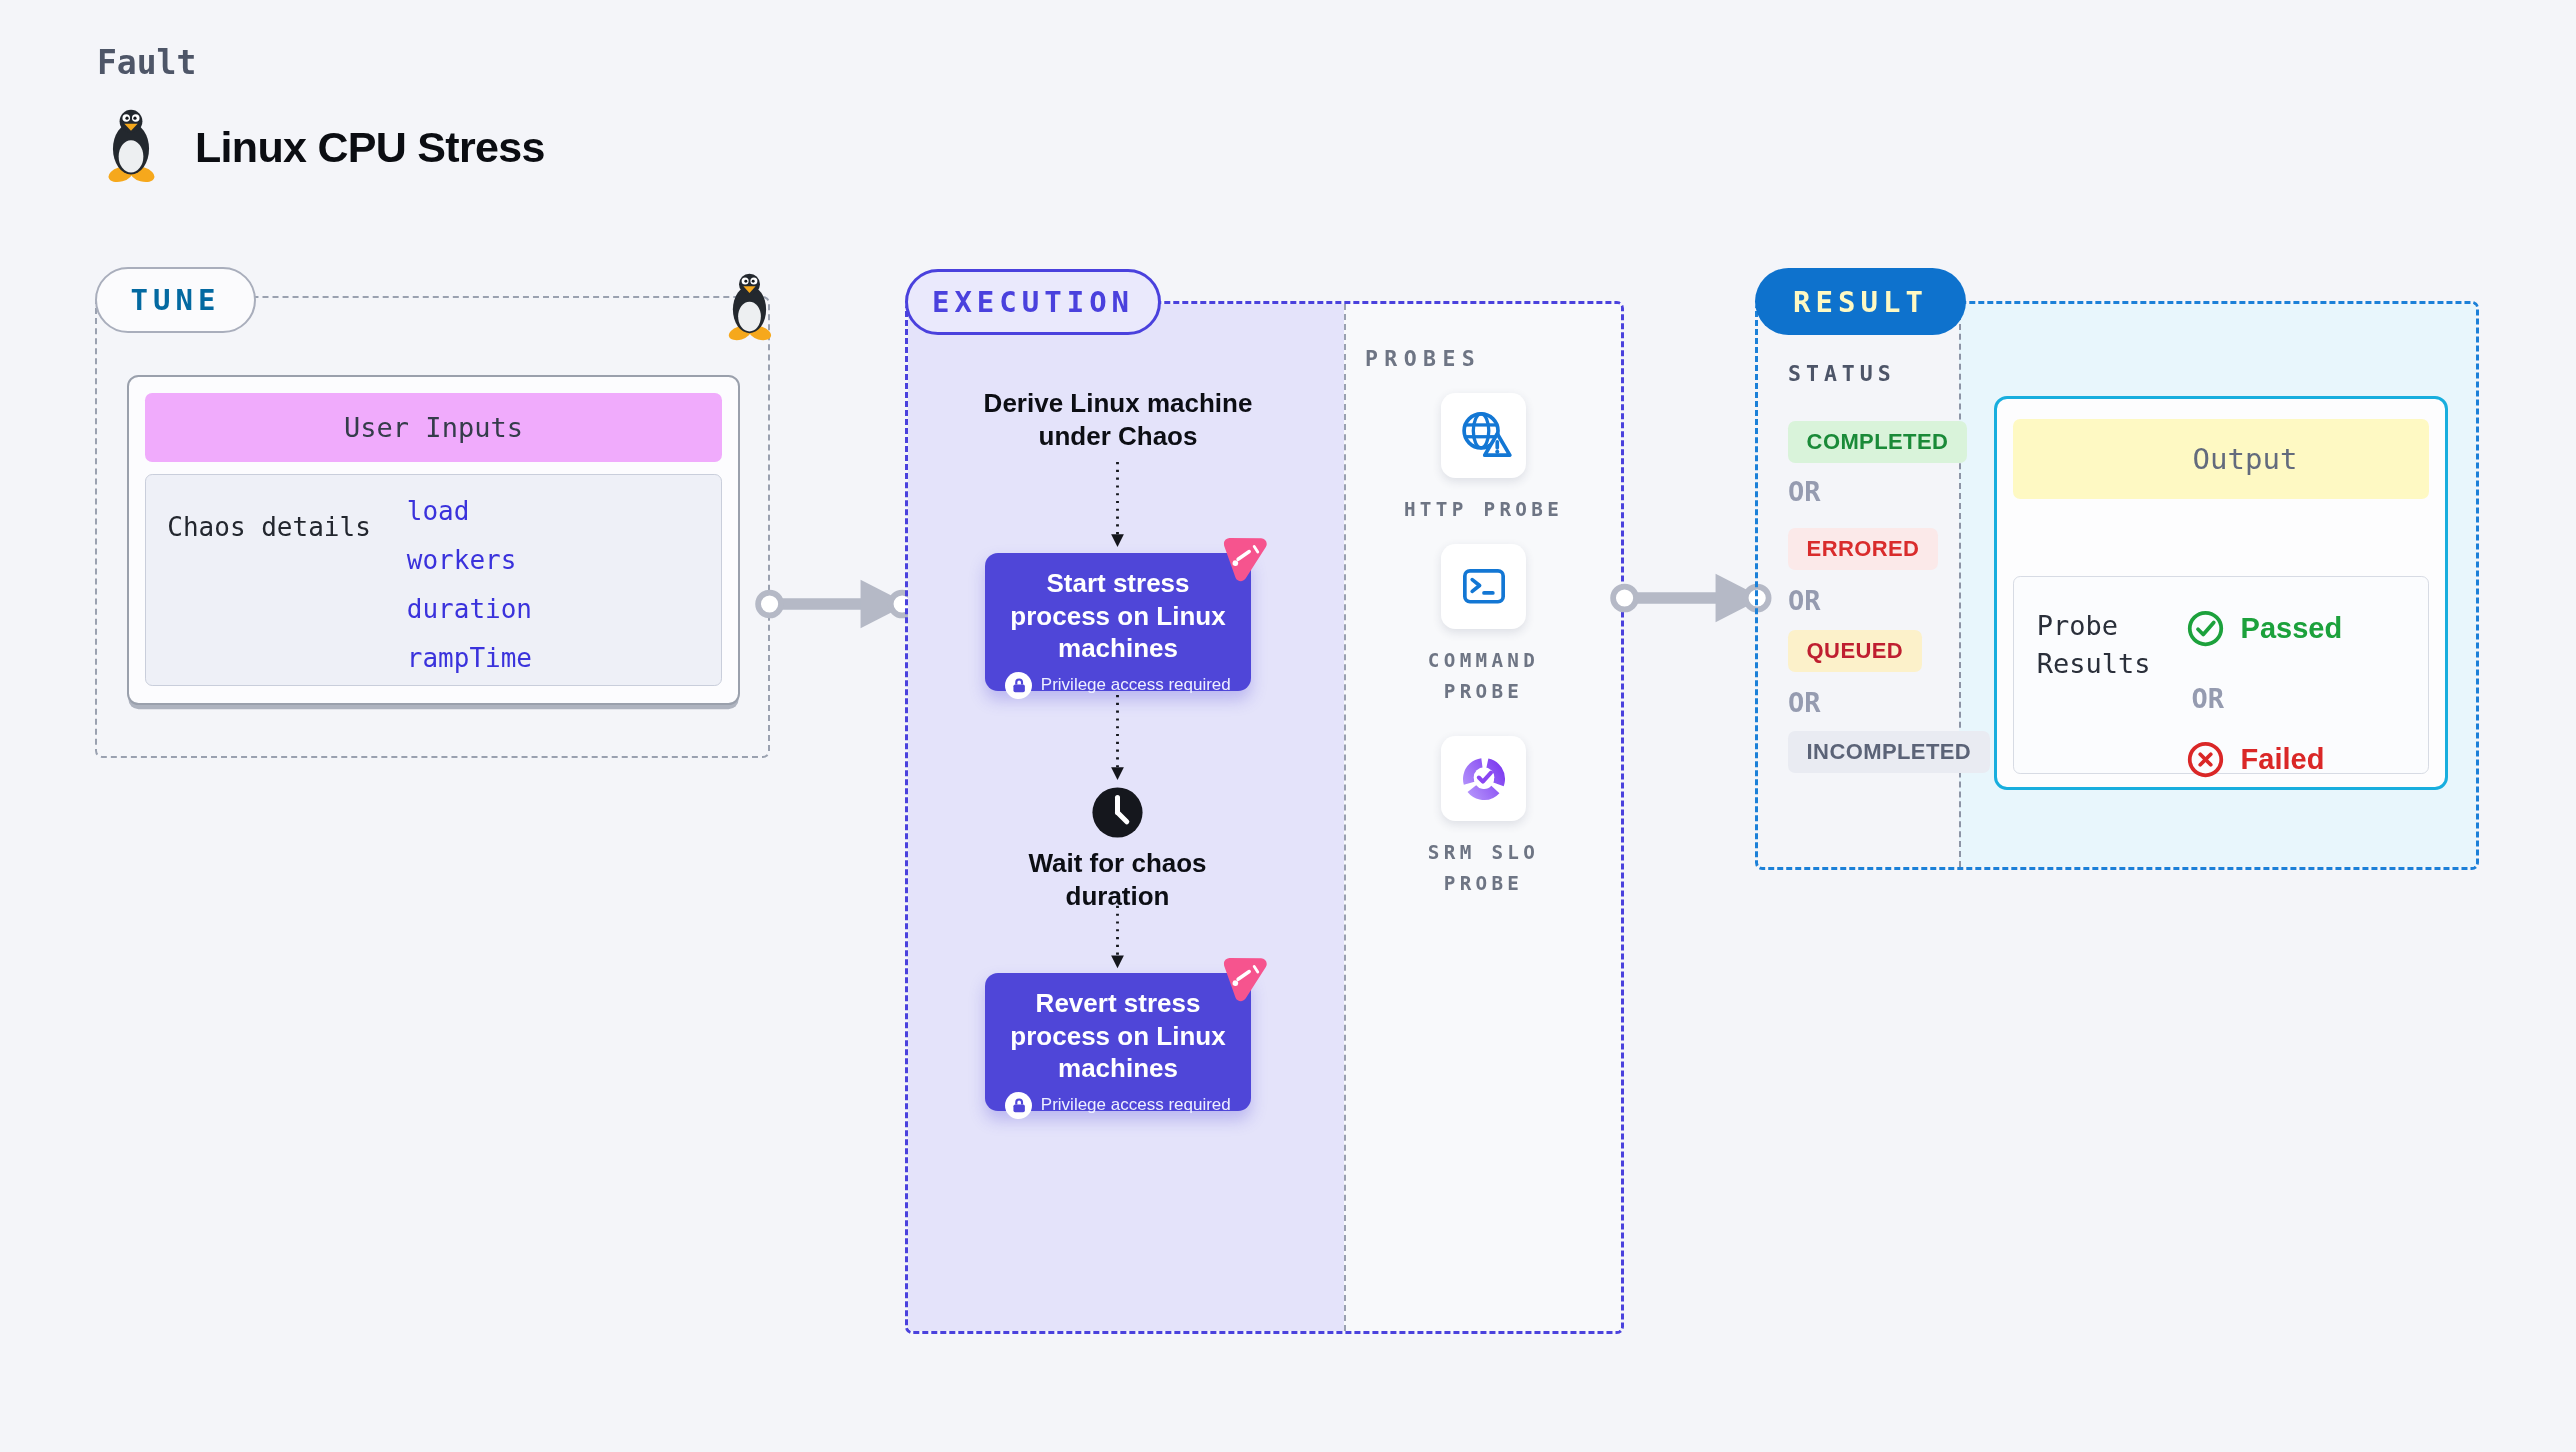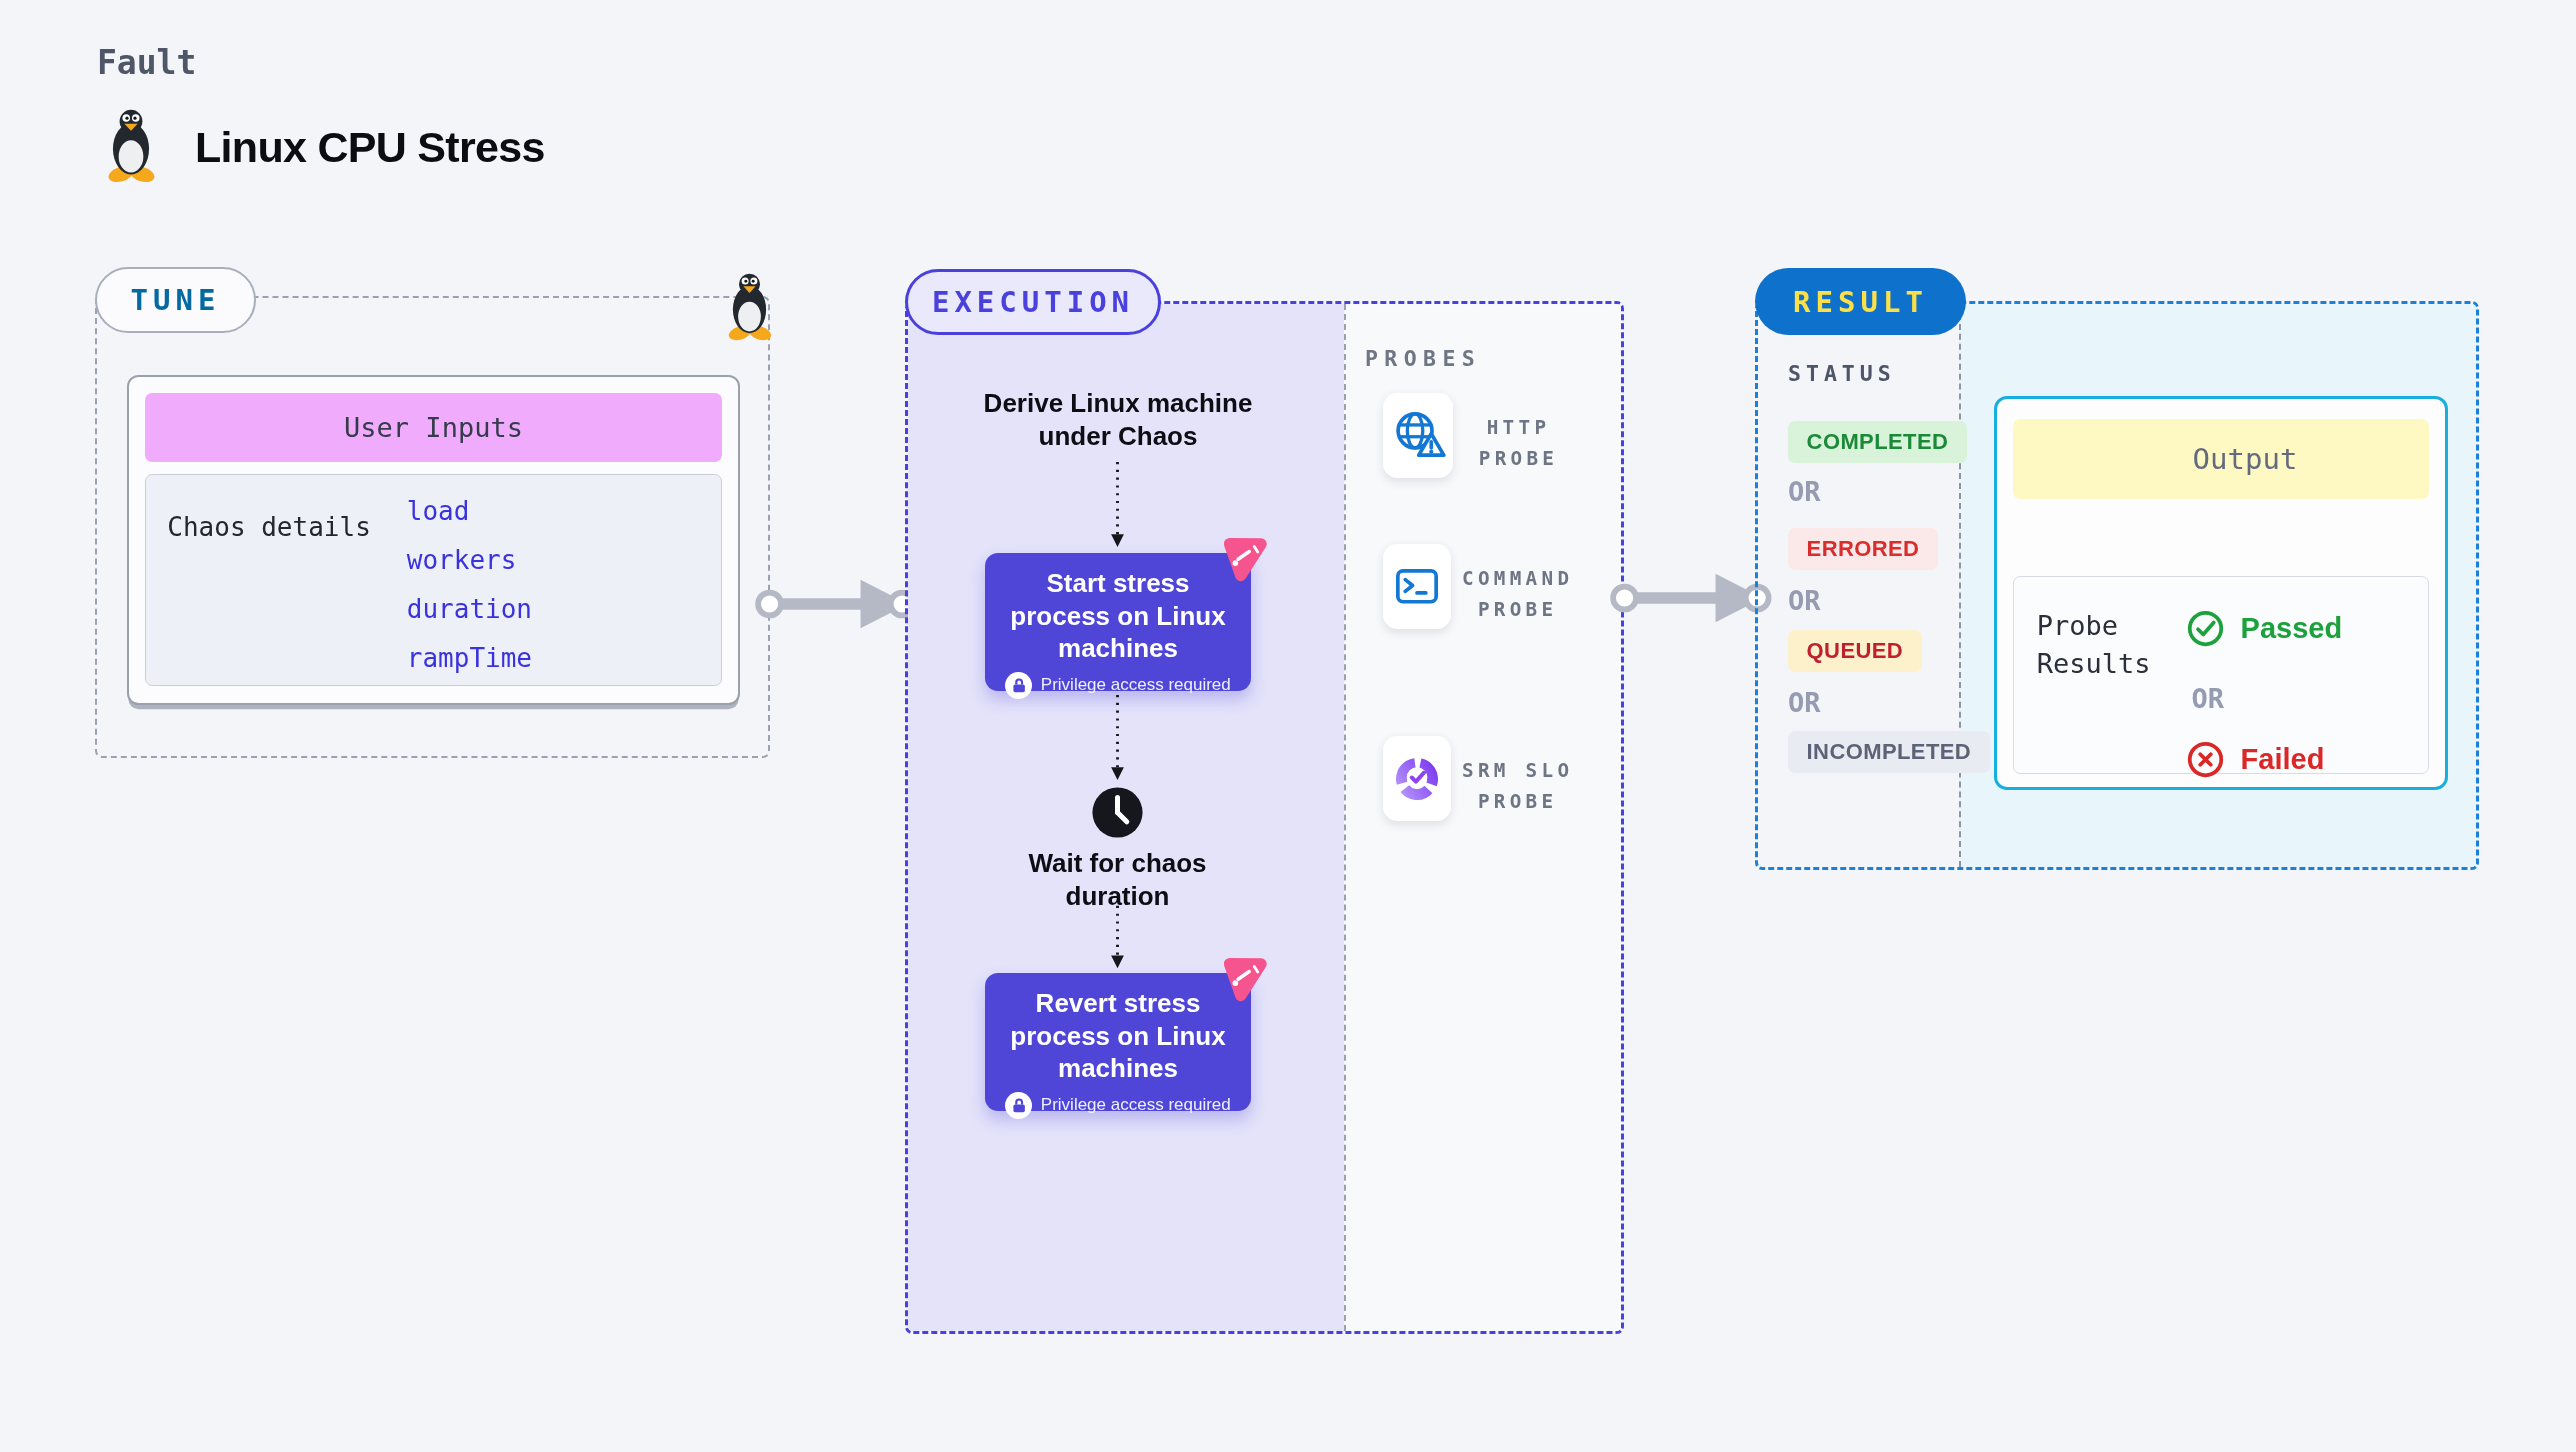--- a/index.html
+++ b/index.html
@@ -17,21 +17,21 @@
   .tune-frame{border:2.9px dashed #9aa1b0;}
   .exec-frame{border:3.6px dashed #4a41dd;}
   .result-frame{border:3.6px dashed #1b80d8;}
 
   
   .pill{display:flex;align-items:center;justify-content:center;box-sizing:border-box;
         border-radius:43px;font-weight:700;letter-spacing:5px;z-index:5;
         font-family:"DejaVu Sans Mono","Liberation Mono",monospace;}
   .tune-pill{background:#fbfbfd;border:2.9px solid #a9aebc;color:#0369a1;font-size:29px;}
   .exec-pill{background:#eae9fc;border:3.6px solid #4a41dd;color:#4a41dd;font-size:29px;}
-  .result-pill{background:#0e72cd;color:#fde047;font-size:29px;}
+  .result-pill{background:#0e72cd;color:#fef9c3;font-size:29px;}
 
   
   .ui-card{background:#fcfcfe;border:2.1px solid #9aa0ac;border-radius:11.5px;
            box-shadow:0 5.7px 0 -1.4px #aeb3bf;box-sizing:border-box;}
   .ui-header{background:#f0abfc;border-radius:7.2px;display:flex;align-items:center;justify-content:center;
              color:#343c4a;font-size:27px;}
   .chaos-box{background:#eef0f7;border:1.4px solid #c9cedb;border-radius:7.2px;box-sizing:border-box;}
   .chaos-label{font-size:26px;color:#22262e;}
   .param{font-size:26px;color:#3a32dc;line-height:49px;}
 
@@ -42,21 +42,21 @@
   .action-box{background:#4f46d8;border-radius:13px;color:#fff;text-align:center;box-sizing:border-box;
               box-shadow:0 8.6px 15.8px rgba(79,70,216,.28);}
   .action-title{font-size:26px;font-weight:700;line-height:1.25;padding:14.3px 13px 0 13px;}
   .priv-row{display:flex;align-items:center;justify-content:center;gap:8.6px;margin-top:7.2px;}
   .priv-circle{width:27px;height:27px;border-radius:50%;background:#fff;display:flex;
                align-items:center;justify-content:center;}
   .priv-text{font-size:17px;color:#eef0ff;}
 
   
   .probes-title{font-size:21.5px;font-weight:700;color:#6e7584;letter-spacing:6.4px;margin-top:32px;}
-  .probe-item{display:flex;flex-direction:row;align-items:center;}
+  .probe-item{display:flex;flex-direction:column;align-items:center;}
   .probe-card{width:85px;height:85px;background:#ffffff;border-radius:14.3px;
               box-shadow:0 3.6px 10px rgba(40,50,80,.12);display:flex;align-items:center;justify-content:center;}
   .probe-label{margin-top:17px;font-size:19.3px;font-weight:700;color:#6e7584;letter-spacing:4.3px;
                text-align:center;line-height:1.6;}
 
   
   .cyan-pane{background:#e8f6fc;border-left:2.1px dashed #8d94a5;}
   .status-title{font-size:21.5px;font-weight:700;color:#4d5568;letter-spacing:5px;}
   .badge{display:inline-block;font-size:22px;font-weight:700;letter-spacing:0.4px;
          padding:7.9px 18.6px;border-radius:7.2px;}

